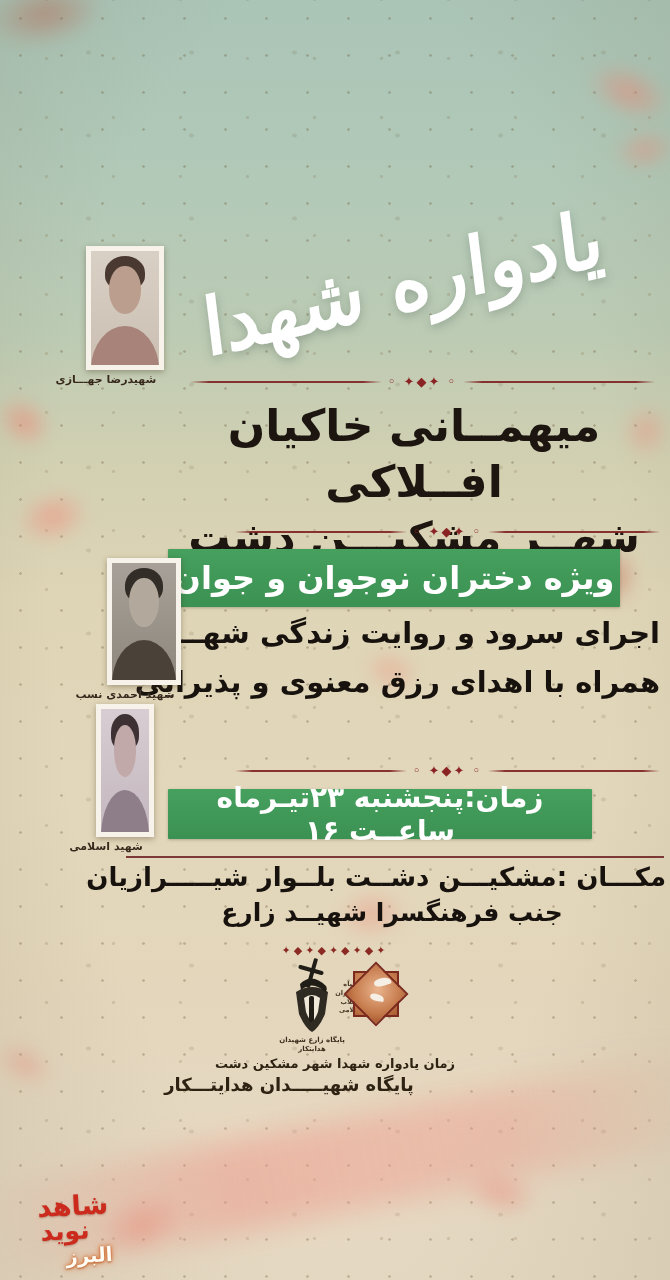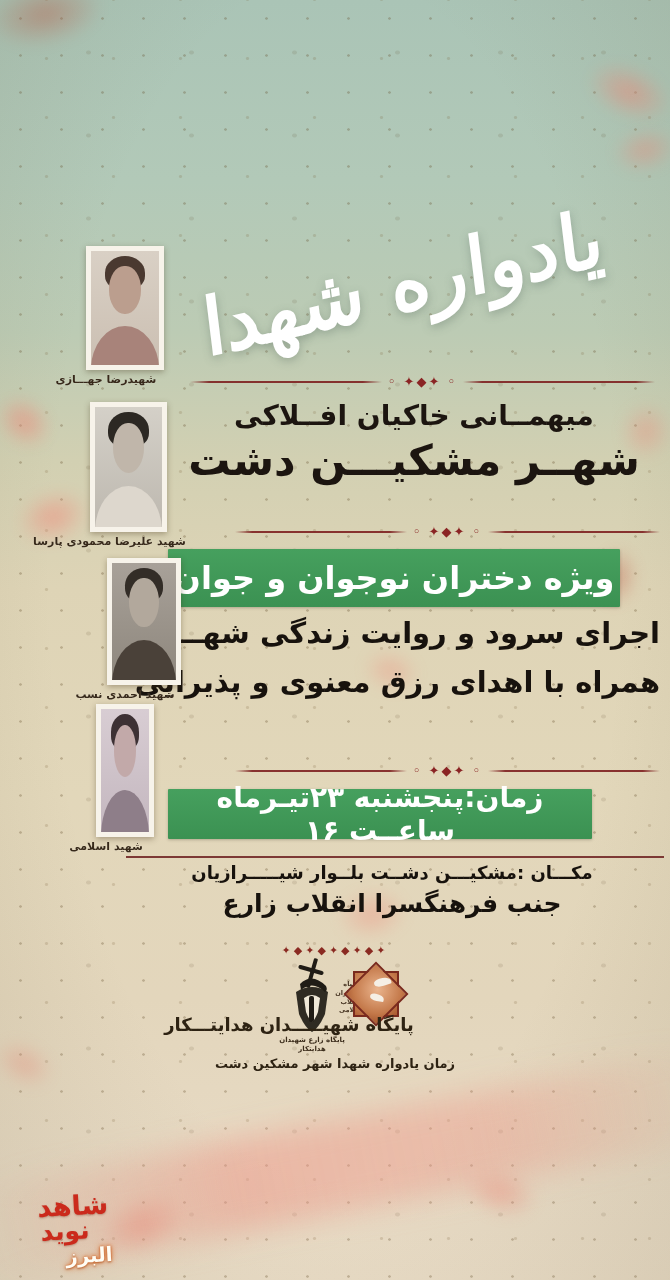--- a/index.html
+++ b/index.html
@@ -65,36 +65,36 @@
   
   .divider { position:absolute; display:flex; align-items:center; color:#7e2020; }
   .divider .line { flex:1; height:2px;
     background:linear-gradient(90deg, rgba(126,32,32,0), rgba(126,32,32,.9) 10%, rgba(126,32,32,.9) 90%, rgba(126,32,32,0)); }
   .divider .motif { font-size:13px; letter-spacing:2px; padding:0 6px; color:#8a2424; white-space:nowrap; }
   .redline { position:absolute; height:2px; background:#6b1d1d; opacity:.85; }
 
   
   .main-title { position:absolute; left:168px; top:398px; width:492px; text-align:center;
     color:#1c1510; font-weight:bold; line-height:1.28; }
-  .main-title .t1 { font-size:28px; display:block; }
+  .main-title .t1 { font-size:44px; display:block; }
   .main-title .t2 { font-size:42px; display:block; }
 
   .banner { position:absolute; background:linear-gradient(180deg,#46a05e,#3b9152);
     color:#ffffff; font-weight:bold; text-align:center; border-radius:1px;
     box-shadow:0 1px 3px rgba(60,60,40,.3); display:flex; align-items:center; justify-content:center; }
   .banner-audience { left:168px; top:549px; width:452px; height:58px; font-size:32px; }
   .banner-time     { left:168px; top:789px; width:424px; height:50px; font-size:28px; }
 
   .details { position:absolute; left:168px; top:616px; width:492px; text-align:center;
     color:#17120d; font-weight:bold; }
   .details .dline { display:block; font-size:29px; margin-bottom:15px; white-space:nowrap; }
 
   .location { position:absolute; left:118px; top:862px; width:548px; text-align:center;
     color:#17120d; font-weight:bold; }
-  .location .l1 { display:block; font-size:18px; white-space:nowrap;text-align:center; }
+  .location .l1 { display:block; font-size:26px; white-space:nowrap;text-align:center; }
   .location .l2 { display:block; font-size:25px; margin-top:6px; }
 
   .strip { position:absolute; left:0; top:944px; width:670px; text-align:center;
     color:#8a2a22; font-size:11px; letter-spacing:3px; }
 
   
   .logos { position:absolute; left:0; top:956px; width:670px; height:96px; }
   .basij { position:absolute; left:286px; top:2px; width:52px; height:76px; }
   .basij svg { width:100%; height:100%; }
   .sepah-text { position:absolute; left:338px; top:24px; width:26px;
@@ -104,21 +104,21 @@
     border:2px solid #7a2a1e; background:radial-gradient(circle at 45% 40%, #eab48d, #c4794a 70%, #a8582f); }
   .star .sq.r { transform:rotate(45deg); }
   .star .bird { position:absolute; background:#f5efe5; border-radius:60% 100% 20% 80%; }
   .star .bird.b1 { left:30px; top:16px; width:17px; height:8px; transform:rotate(-18deg); }
   .star .bird.b2 { left:26px; top:32px; width:14px; height:7px; transform:rotate(10deg); }
   .basij-caption { position:absolute; left:272px; top:80px; width:80px; text-align:center;
     font-size:7px; line-height:1.35; color:#3c2d1c; font-weight:bold; }
 
   .footer1 { position:absolute; left:0; top:1056px; width:670px; text-align:center;
     font-size:13px; font-weight:bold; color:#2e2313; }
-  .footer2 { position:absolute; left:0; top:1014px; width:578px; text-align:center;
+  .footer2 { position:absolute; left:0; top:1074px; width:578px; text-align:center;
     font-size:18px; font-weight:bold; color:#2e2313; }
 
   
   .watermark { position:absolute; left:14px; top:1194px; width:120px; text-align:center;
     transform:rotate(-3deg); }
   .watermark .w-red { display:block; color:#cb2a1c; font-weight:bold; line-height:.92;
     text-shadow:0 1px 2px rgba(120,40,20,.35); }
   .watermark .w1 { font-size:27px; }
   .watermark .w2 { font-size:25px; margin-right:18px; }
   .watermark .w-white { display:block; margin-top:2px; margin-left:28px; font-size:20px; font-weight:bold;
@@ -175,21 +175,21 @@
     <span class="line"></span>
     <span class="motif">◦ ✦◆✦ ◦</span>
     <span class="line"></span>
   </div>
 
   <div class="banner banner-time">زمان:پنجشنبه ۲۳تیـرماه ساعــت ۱۶</div>
 
   <div class="redline" style="left:126px;top:856px;width:538px;"></div>
   <div class="location">
     <span class="l1">مکـــان :مشکیـــن دشــت بلــوار شیـــــرازیان</span>
-    <span class="l2">جنب فرهنگسرا انقلاب زارع</span>
+    <span class="l2">جنب فرهنگسرا شهیــد زارع</span>
   </div>
 
   <div class="strip">✦◆✦◆✦◆✦◆✦</div>
 
   <div class="logos">
     <div class="basij">
       <svg viewBox="0 0 52 76" xmlns="http://www.w3.org/2000/svg">
         <g fill="#201c16">
           <rect x="24" y="0" width="4" height="30" rx="1" transform="rotate(16 26 15)"></rect>
           <rect x="12" y="10" width="26" height="4" rx="2" transform="rotate(16 25 12)"></rect>
@@ -217,30 +217,20 @@
     <div class="frame">
       <div class="portrait" style="height:114px;">
         <div class="hair"></div>
         <div class="face"></div>
         <div class="torso"></div>
       </div>
     </div>
     <figcaption class="caption">شهیدرضا جهـــازی</figcaption>
   </figure>
 
-  <figure class="photo p2" style="left:52px;top:402px;width:115px;">
-    <div class="frame">
-      <div class="portrait" style="height:120px;">
-        <div class="hair"></div>
-        <div class="face"></div>
-        <div class="torso"></div>
-      </div>
-    </div>
-    <figcaption class="caption">شهید علیرضا محمودی پارسا</figcaption>
-  </figure>
 
   <figure class="photo p3" style="left:69px;top:558px;width:112px;">
     <div class="frame">
       <div class="portrait" style="height:117px;">
         <div class="hair"></div>
         <div class="face"></div>
         <div class="torso"></div>
       </div>
     </div>
     <figcaption class="caption">شهید احمدی نسب</figcaption>

